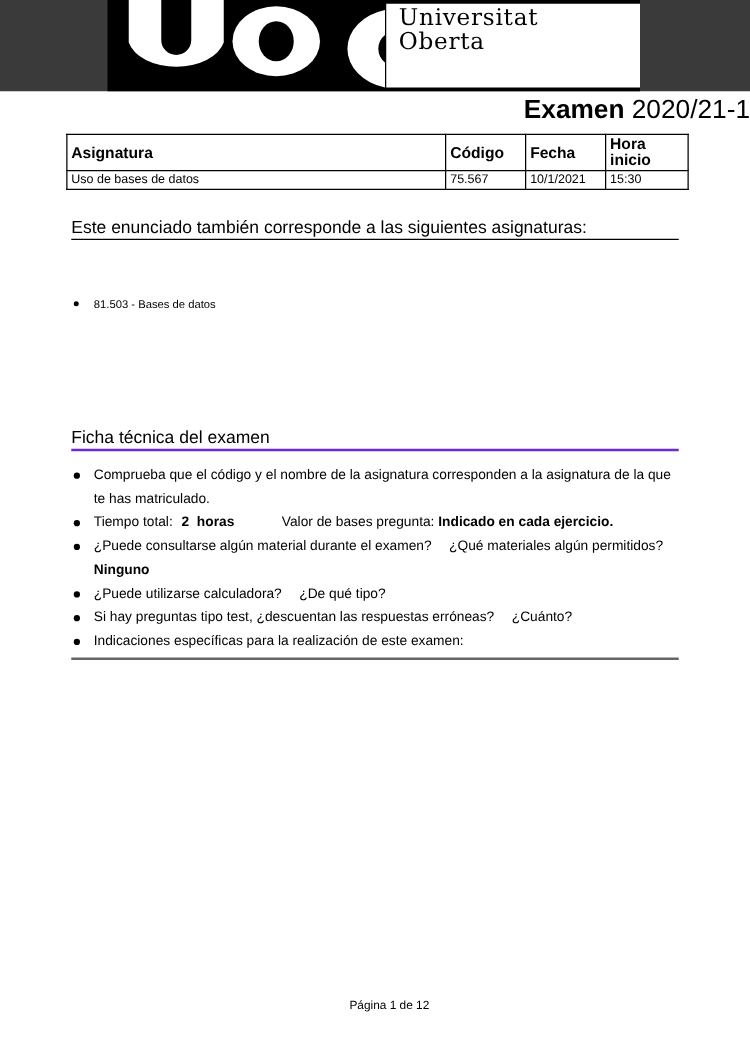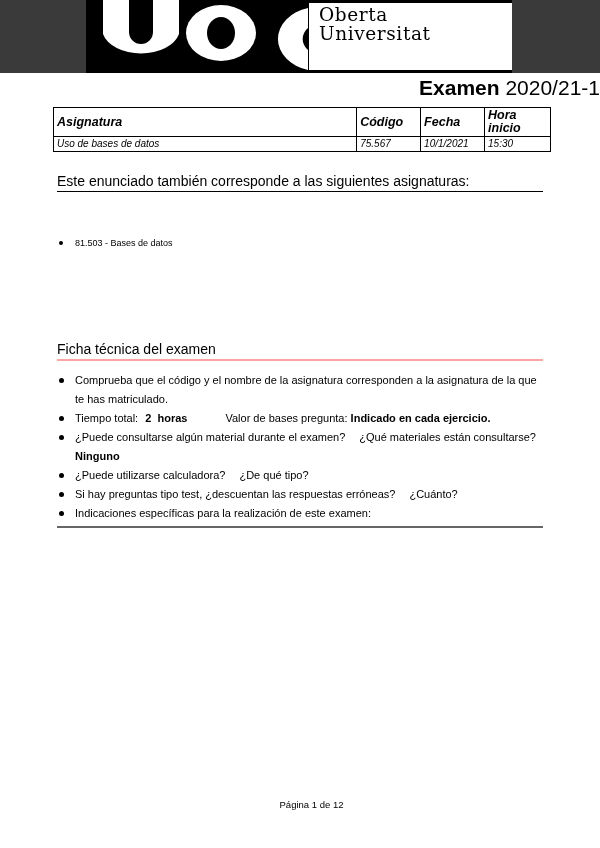--- a/index.html
+++ b/index.html
@@ -13,32 +13,32 @@
     .logo-panel { position: absolute; left: 223px; top: 3px; width: 290px; height: 67px; background: #fff; }
     .logo-text { position: absolute; left: 10px; top: 2px; font-family: "DejaVu Serif", "Liberation Serif", serif; font-size: 18.5px; line-height: 19px; color: #000; letter-spacing: 0.6px; }
     .logo-text div { white-space: nowrap; }
 
     
     .exam-title { position: absolute; left: 0; top: 76px; width: 600px; text-align: right; font-size: 21px; line-height: 24px; }
     .exam-title b { font-weight: bold; }
 
     
     .info-table { position: absolute; left: 53px; top: 107px; width: 498px; border-collapse: collapse; }
-    .info-table td, .info-table th { border: 1px solid #000; text-align: left; vertical-align: middle; padding: 0 3px; font-style: italic; }
+    .info-table td, .info-table th { border: 1px solid #000; text-align: left; vertical-align: middle; padding: 0 3px; }
     .info-table th { font-weight: bold; font-size: 12.5px; height: 29px; line-height: 13px; }
     .info-table td { font-size: 10px; height: 15px; line-height: 12px; }
     .info-table .c1 { width: 304px; }
     .info-table .c2 { width: 64px; }
     .info-table .c3 { width: 64px; }
     .info-table .c4 { width: 66px; }
 
     
     .section-heading { position: absolute; left: 57px; width: 486px; font-weight: normal; font-size: 14px; line-height: 17px; border-bottom: 1px solid #000; padding-bottom: 1px; }
     .sec1 { top: 173px; }
-    .sec2 { top: 341px; border-bottom: 2px solid #fca5a5; }
+    .sec2 { top: 341px; border-bottom: 2px solid #6d28d9; }
 
     
     .bullet-list { position: absolute; left: 57px; width: 490px; list-style: none; }
     .bullet-list li { position: relative; padding-left: 18px; }
     .bullet-list li::before { content: ""; position: absolute; left: 2px; width: 5px; height: 5px; border-radius: 50%; background: #000; }
     .list1 { top: 237px; font-size: 9px; line-height: 12px; }
     .list1 li::before { top: 4px; width: 4px; height: 4px; }
     .list2 { top: 371px; font-size: 11px; line-height: 19px; }
     .list2 li::before { top: 7px; }
     .gap { display: inline-block; width: 38px; }
@@ -57,22 +57,22 @@
 
       <path d="M17 0 h26 v32 a12 12 0 0 0 24 0 v-32 h26 v34 a39 25 0 0 1 -76 0 z" fill="#fff"></path>
 
       <ellipse cx="135" cy="33" rx="35" ry="28" fill="#fff"></ellipse>
       <ellipse cx="135" cy="33" rx="14" ry="16" fill="#000"></ellipse>
 
       <path d="M222 8 a40 32 0 0 0 0 62 v-20 a14 14 0 0 1 0 -22 z" fill="#fff"></path>
     </svg>
     <div class="logo-panel">
       <div class="logo-text">
+        <div>Universitat</div>
         <div>Oberta</div>
-        <div>Universitat</div>
       </div>
     </div>
   </div>
 </div>
 
 <div class="exam-title">
   <b>Examen</b>
   <span>2020/21-1</span>
 </div>
 
@@ -100,21 +100,21 @@
 
 <div class="section-heading sec2">Ficha técnica del examen</div>
 <ul class="bullet-list list2">
   <li>Comprueba que el código y el nombre de la asignatura corresponden a la asignatura de la que te has matriculado.</li>
   <li>
     <span>Tiempo total:</span>
     <b style="margin-left:4px; white-space:pre;">2  horas</b><span class="gap"></span><span>Valor de bases pregunta:</span>
     <b>Indicado en cada ejercicio.</b>
   </li>
   <li>
-    <span>¿Puede consultarse algún material durante el examen?</span><span class="gap-sm"></span><span>¿Qué materiales están consultarse?</span><br>
+    <span>¿Puede consultarse algún material durante el examen?</span><span class="gap-sm"></span><span>¿Qué materiales algún permitidos?</span><br>
     <b>Ninguno</b>
   </li>
   <li>
     <span>¿Puede utilizarse calculadora?</span><span class="gap-sm"></span><span>¿De qué tipo?</span>
   </li>
   <li>
     <span>Si hay preguntas tipo test, ¿descuentan las respuestas erróneas?</span><span class="gap-sm"></span><span>¿Cuánto?</span>
   </li>
   <li>Indicaciones específicas para la realización de este examen:</li>
 </ul>

